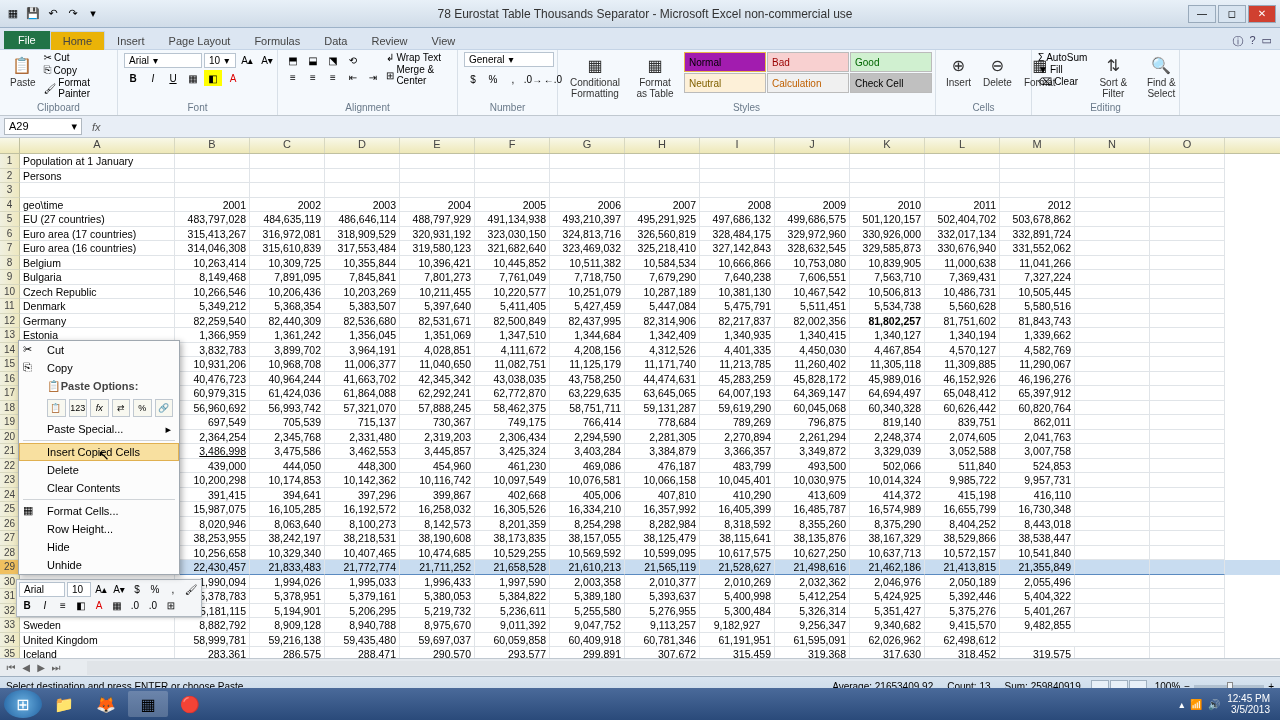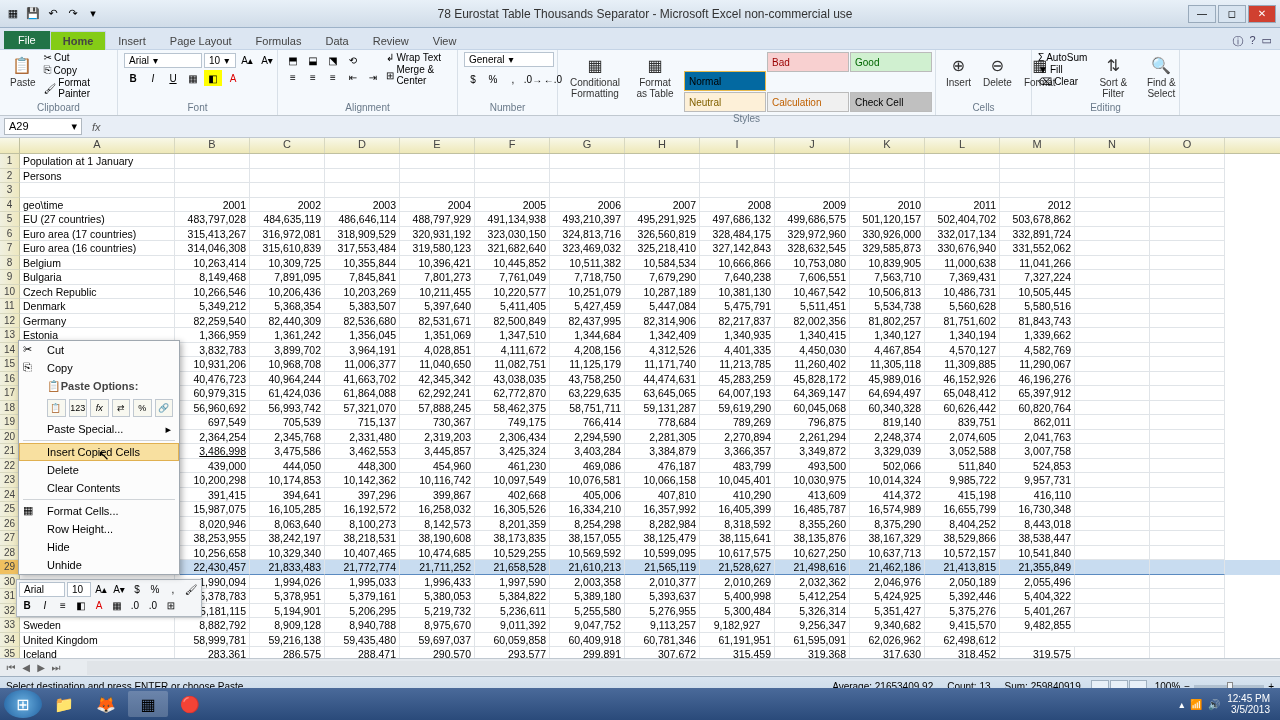--- a/index.html
+++ b/index.html
@@ -11,35 +11,35 @@
 .qat-btn { width: 18px; height: 18px; display: flex; align-items: center; justify-content: center; font-size: 11px; }
 .title { flex: 1; text-align: center; font-size: 12px; color: #333; }
 .winctrl { display: flex; gap: 2px; }
 .winctrl-btn { width: 28px; height: 18px; background: #d8e4f0; border: 1px solid #9ab; display: flex; align-items: center; justify-content: center; font-size: 10px; }
 .winctrl-btn.close { background: #d04030; color: #fff; }
 
 
 .ribbon-tabs { height: 22px; background: #dce6f2; display: flex; align-items: flex-end; padding-left: 4px; border-bottom: 1px solid #c5d4e6; }
 .file-tab { background: #217346; color: #fff; padding: 3px 14px; font-size: 11px; }
 .rtab { padding: 3px 12px; font-size: 11px; color: #444; cursor: pointer; }
-.rtab.active { background: #84cc16; border: 1px solid #c5d4e6; border-bottom: none; font-weight: bold; }
+.rtab.active { background: #eab308; border: 1px solid #c5d4e6; border-bottom: none; }
 .ribbon-right { margin-left: auto; display: flex; gap: 6px; padding-right: 8px; font-size: 11px; color: #446; }
 
 
 .ribbon { height: 66px; background: #f5f9fd; border-bottom: 1px solid #c0c8d0; display: flex; font-size: 10px; }
 .rgroup { border-right: 1px solid #d8e0e8; padding: 2px 6px; display: flex; flex-direction: column; justify-content: space-between; }
 .rgroup-label { text-align: center; color: #6a7a8a; font-size: 10px; }
 .rgroup-body { display: flex; align-items: flex-start; gap: 4px; flex: 1; }
 .vbtn { display: flex; flex-direction: column; align-items: center; gap: 1px; font-size: 10px; color: #333; padding: 2px 4px; }
 .vbtn .icn { width: 22px; height: 22px; display: flex; align-items: center; justify-content: center; font-size: 16px; }
 .smallrow { display: flex; gap: 2px; align-items: center; margin-bottom: 1px; }
 .smallbtn { width: 18px; height: 16px; border: 1px solid transparent; display: flex; align-items: center; justify-content: center; font-size: 10px; }
 .dropdown { border: 1px solid #b8c4d0; background: #fff; padding: 1px 4px; font-size: 10px; display: flex; align-items: center; gap: 4px; }
 .style-cell { width: 82px; height: 20px; border: 1px solid #bbb; font-size: 10px; display: flex; align-items: center; padding: 0 4px; margin: 0 1px 1px 0; }
-.style-normal { background: #0369a1; border: 1px solid #e8b84a; margin-top: 19px; }
+.style-normal { background: #a21caf; border: 1px solid #e8b84a; }
 .style-bad { background: #f8d0d0; color: #900; }
 .style-good { background: #d0f0d0; color: #060; }
 .style-neutral { background: #fdf0d8; color: #806000; }
 .style-calc { background: #f0f0f0; color: #c06000; }
 .style-check { background: #c0c0c0; }
 
 
 .formula-bar { height: 22px; background: #e8eef6; border-bottom: 1px solid #c0c8d0; display: flex; align-items: center; font-size: 11px; }
 .namebox { width: 78px; border: 1px solid #b0b8c0; background: #fff; margin: 0 4px; padding: 1px 4px; display: flex; justify-content: space-between; }
 .fx { padding: 0 6px; font-style: italic; color: #555; }
@@ -532,21 +532,21 @@
         <div class="cell left" style="width: 155px;">Germany</div>
         <div class="cell" style="width: 75px;">82,259,540</div>
         <div class="cell" style="width: 75px;">82,440,309</div>
         <div class="cell" style="width: 75px;">82,536,680</div>
         <div class="cell" style="width: 75px;">82,531,671</div>
         <div class="cell" style="width: 75px;">82,500,849</div>
         <div class="cell" style="width: 75px;">82,437,995</div>
         <div class="cell" style="width: 75px;">82,314,906</div>
         <div class="cell" style="width: 75px;">82,217,837</div>
         <div class="cell" style="width: 75px;">82,002,356</div>
-        <div class="cell" style="width: 75px;">81,802,257</div>
+        <div class="cell" style="width: 75px; font-weight: bold;">81,802,257</div>
         <div class="cell" style="width: 75px;">81,751,602</div>
         <div class="cell" style="width: 75px;">81,843,743</div>
         <div class="cell" style="width: 75px;"></div>
         <div class="cell" style="width: 75px;"></div>
       </div>
       <div class="row">
         <div class="rowhdr">13</div>
         <div class="cell left" style="width: 155px;">Estonia</div>
         <div class="cell" style="width: 75px;">1,366,959</div>
         <div class="cell" style="width: 75px;">1,361,242</div>

